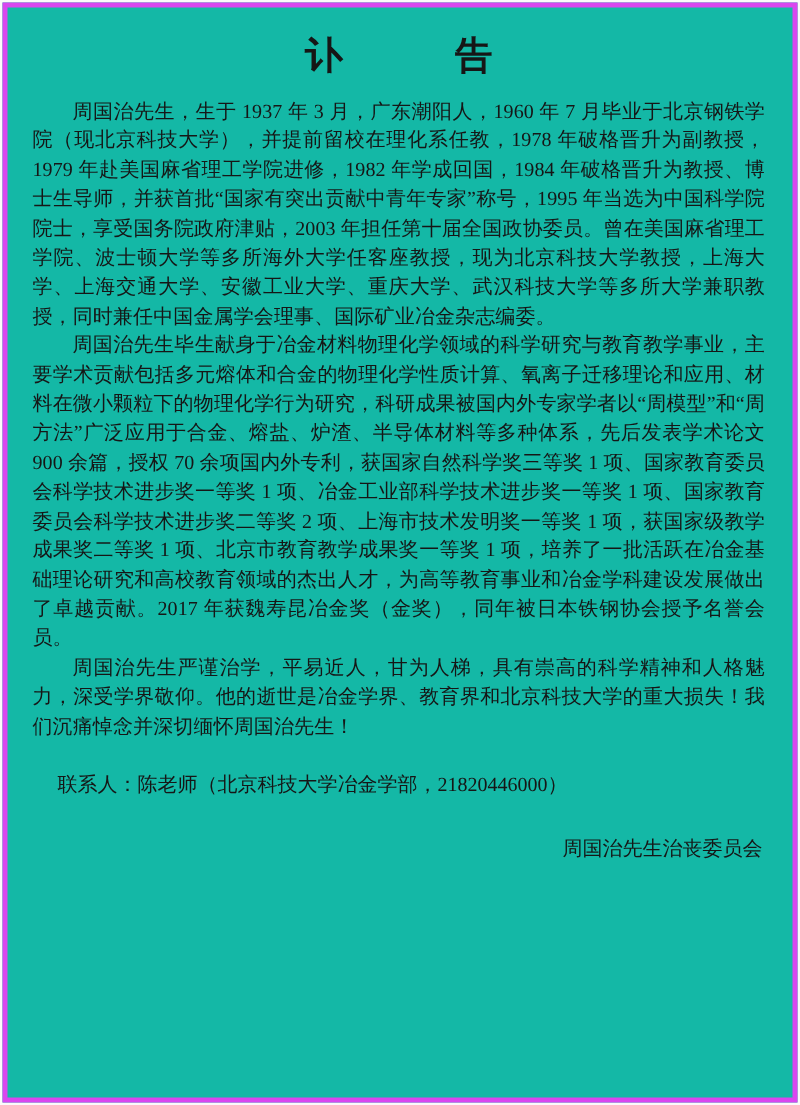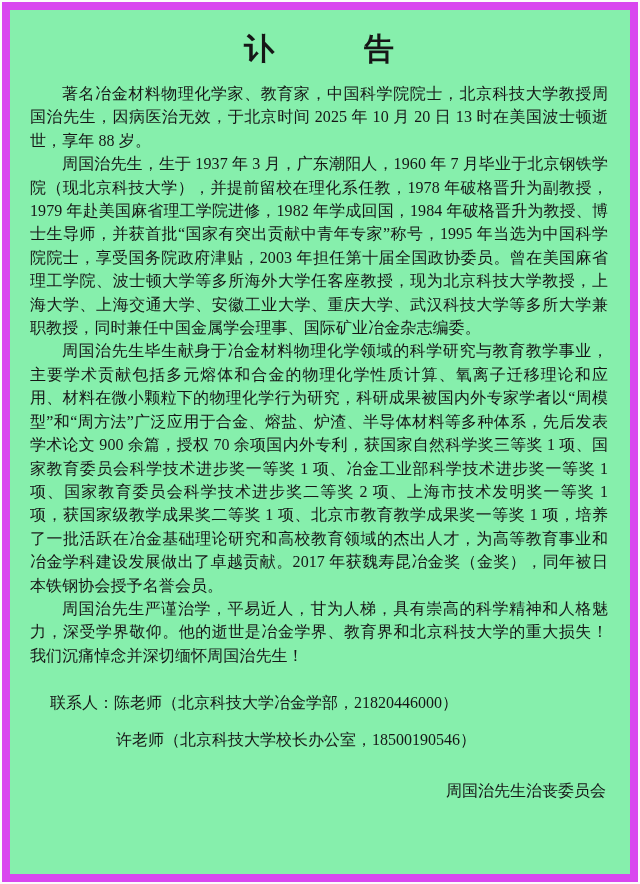--- a/index.html
+++ b/index.html
@@ -11,24 +11,24 @@
     height: 884px;
     background: #fbfbfa;
     font-family: "Liberation Serif", "DejaVu Serif", serif;
     color: #161616;
     position: relative;
     overflow: hidden;
   }
   .frame {
     position: absolute;
     inset: 2px;
-    border: 8px solid #d946ef;
+    border: 4px solid #d946ef;
     box-sizing: border-box;
     padding: 18px 22px 24px 20px;
-    background: #86efac;
+    background: #14b8a6;
   }
   .notice-title {
     text-align: center;
     font-size: 30px;
     font-weight: bold;
     line-height: 34px;
     margin: 4px 0 16px 0;
     white-space: pre;
   }
   .body-text p {
@@ -41,21 +41,20 @@
   }
   .contacts {
     margin-top: 24px;
     margin-left: 20px;
     font-size: 16px;
     line-height: 23.4px;
   }
   .contact-line {
     display: flex;
     align-items: flex-end;
-    margin-top: 13px;
   }
   .contact-label {
     white-space: pre;
     flex: 0 0 auto;
   }
   .contact-value {
     flex: 1 1 auto;
   }
   .contact-line.hang {
     padding-left: 66px;
@@ -69,33 +68,29 @@
   }
 </style>
 </head>
 <body>
 
 <div class="frame">
 
   <h1 class="notice-title">讣　　　告</h1>
 
   <div class="body-text">
-    <p>著名冶金材料物理化学家、教育家，中国科学院院士，北京科技大学教授周国治先生，因病医治无效，于北京时间 2025 年 10 月 20 日 13 时在美国波士顿逝世，享年 88 岁。</p>
     <p>周国治先生，生于 1937 年 3 月，广东潮阳人，1960 年 7 月毕业于北京钢铁学院（现北京科技大学），并提前留校在理化系任教，1978 年破格晋升为副教授，1979 年赴美国麻省理工学院进修，1982 年学成回国，1984 年破格晋升为教授、博士生导师，并获首批“国家有突出贡献中青年专家”称号，1995 年当选为中国科学院院士，享受国务院政府津贴，2003 年担任第十届全国政协委员。曾在美国麻省理工学院、波士顿大学等多所海外大学任客座教授，现为北京科技大学教授，上海大学、上海交通大学、安徽工业大学、重庆大学、武汉科技大学等多所大学兼职教授，同时兼任中国金属学会理事、国际矿业冶金杂志编委。</p>
     <p>周国治先生毕生献身于冶金材料物理化学领域的科学研究与教育教学事业，主要学术贡献包括多元熔体和合金的物理化学性质计算、氧离子迁移理论和应用、材料在微小颗粒下的物理化学行为研究，科研成果被国内外专家学者以“周模型”和“周方法”广泛应用于合金、熔盐、炉渣、半导体材料等多种体系，先后发表学术论文 900 余篇，授权 70 余项国内外专利，获国家自然科学奖三等奖 1 项、国家教育委员会科学技术进步奖一等奖 1 项、冶金工业部科学技术进步奖一等奖 1 项、国家教育委员会科学技术进步奖二等奖 2 项、上海市技术发明奖一等奖 1 项，获国家级教学成果奖二等奖 1 项、北京市教育教学成果奖一等奖 1 项，培养了一批活跃在冶金基础理论研究和高校教育领域的杰出人才，为高等教育事业和冶金学科建设发展做出了卓越贡献。2017 年获魏寿昆冶金奖（金奖），同年被日本铁钢协会授予名誉会员。</p>
     <p>周国治先生严谨治学，平易近人，甘为人梯，具有崇高的科学精神和人格魅力，深受学界敬仰。他的逝世是冶金学界、教育界和北京科技大学的重大损失！我们沉痛悼念并深切缅怀周国治先生！</p>
   </div>
 
   <div class="contacts">
     <div class="contact-line">
       <span class="contact-label">联系人：</span>
       <span class="contact-value">陈老师（北京科技大学冶金学部，21820446000）</span>
-    </div>
-    <div class="contact-line hang">
-      <span class="contact-value">许老师（北京科技大学校长办公室，18500190546）</span>
     </div>
   </div>
 
   <div class="signature">
     <div>周国治先生治丧委员会</div>
 
   </div>
 
 </div>
 

